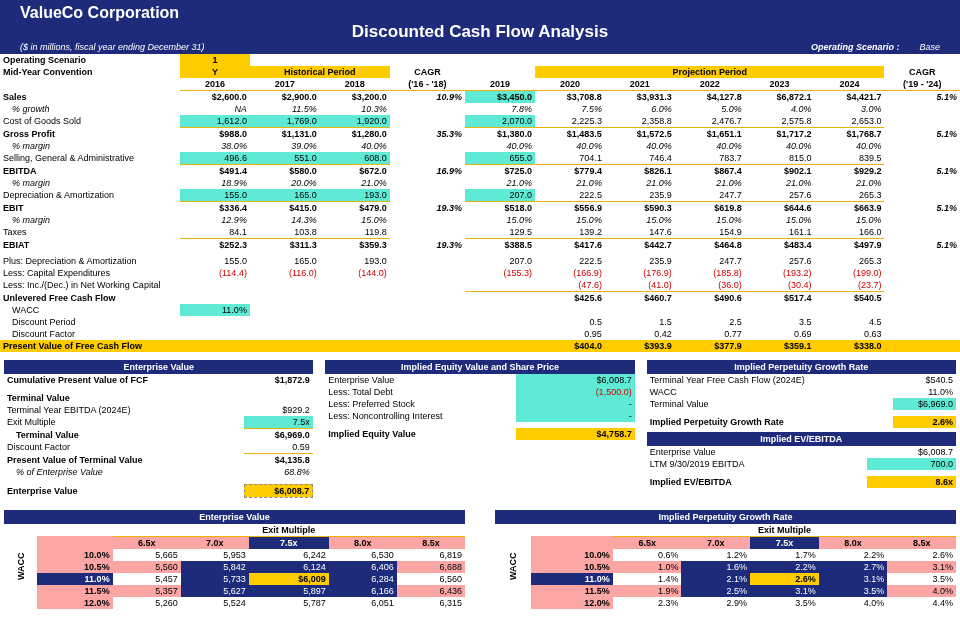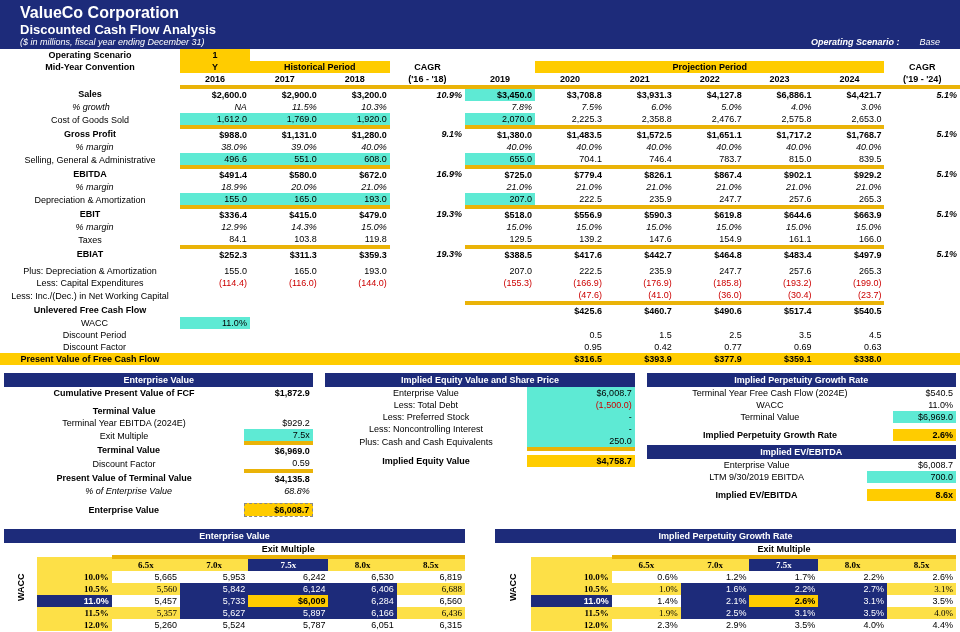--- a/index.html
+++ b/index.html
@@ -1,34 +1,34 @@
 <!DOCTYPE html>
 <html><head>
 <meta charset="utf-8">
 <style>
 *{margin:0;padding:0;box-sizing:border-box;}
 body{font-family:Arial,Helvetica,sans-serif;font-size:9px;color:#000;background:#fff;width:960px;}
 .header{background:#1D2B7A;color:#fff;padding:4px 20px 2px;}
 .header h1{font-size:16px;font-weight:bold;}
-.header h2{font-size:13px;font-weight:bold;color:#fff;}
+.header h2{font-size:17px;font-weight:bold;color:#fff;text-align:center;}
 .header .sub{font-size:9px;font-style:italic;color:#fff;display:flex;justify-content:space-between;align-items:center;}
 table{border-collapse:collapse;width:100%;}
 td,th{padding:1px 3px;white-space:nowrap;font-size:9px;}
 .b{font-weight:bold;}
 .i{font-style:italic;}
 .r{text-align:right;}
 .c{text-align:center;}
-.l{text-align:center;}
+.l{text-align:left;}
 .bg-dark{background:#1D2B7A;color:#fff;}
 .bg-gold{background:#FFCC00;}
 .bg-cream{background:#5eead4;}
 .bg-paleyellow{background:#5eead4;}
-.bg-lightblue{background:#fde047;font-family:Liberation Serif, serif;}
+.bg-lightblue{background:#fca5a5;}
 .neg{color:#C00;padding-left:36px;}
-.bb{border-bottom:4px solid #eab308;}
+.bb{border-bottom:1px solid #eab308;}
 .dashed-box{border:1px dashed #888;}
 .section-title{background:#1D2B7A;color:#fff;font-weight:bold;text-align:center;padding:2px;}
 .vert{writing-mode:vertical-rl;transform:rotate(180deg);font-weight:bold;text-align:center;padding:2px;}
 .col-label{width:180px;}
 </style>
 </head>
 <body>
 
 <div class="header">
   <h1>ValueCo Corporation</h1>
@@ -73,26 +73,26 @@
 <tr class="b">
   <td class="l col-label">Sales</td>
   <td class="r">$2,600.0</td>
   <td class="r">$2,900.0</td>
   <td class="r">$3,200.0</td>
   <td class="r i">10.9%</td>
   <td class="r bg-cream">$3,450.0</td>
   <td class="r">$3,708.8</td>
   <td class="r">$3,931.3</td>
   <td class="r">$4,127.8</td>
-  <td class="r">$6,886.1</td>
+  <td class="r">$6,872.1</td>
   <td class="r">$4,421.7</td>
   <td class="r i">5.1%</td>
 </tr>
 <tr class="i">
-  <td class="l" style="padding-left:5px">% growth</td>
+  <td class="l" style="padding-left:12px">% growth</td>
   <td class="r">NA</td>
   <td class="r">11.5%</td>
   <td class="r">10.3%</td>
         <td></td>
   <td class="r">7.8%</td>
   <td class="r">7.5%</td>
   <td class="r">6.0%</td>
   <td class="r">5.0%</td>
   <td class="r">4.0%</td>
   <td class="r">3.0%</td>
@@ -110,21 +110,21 @@
   <td class="r bb">2,476.7</td>
   <td class="r bb">2,575.8</td>
   <td class="r bb">2,653.0</td>
         <td></td>
 </tr>
 <tr class="b">
   <td class="l">Gross Profit</td>
   <td class="r">$988.0</td>
   <td class="r">$1,131.0</td>
   <td class="r">$1,280.0</td>
-  <td class="r i">9.1%</td>
+  <td class="r i">35.3%</td>
   <td class="r">$1,380.0</td>
   <td class="r">$1,483.5</td>
   <td class="r">$1,572.5</td>
   <td class="r">$1,651.1</td>
   <td class="r">$1,717.2</td>
   <td class="r">$1,768.7</td>
   <td class="r i">5.1%</td>
 </tr>
 <tr class="i">
   <td class="l" style="padding-left:12px">% margin</td>
@@ -344,21 +344,21 @@
   <td class="r">0.63</td>
         <td></td>
 </tr>
 <tr class="b bg-gold">
   <td class="l">Present Value of Free Cash Flow</td>
   <td></td>
         <td></td>
         <td></td>
         <td></td>
         <td></td>
-  <td class="r">$316.5</td>
+  <td class="r">$404.0</td>
   <td class="r">$393.9</td>
   <td class="r">$377.9</td>
   <td class="r">$359.1</td>
   <td class="r">$338.0</td>
         <td></td>
 </tr>
 </tbody>
   </table>
 
 <div style="display:flex;gap:12px;margin-top:8px;padding:0 4px;">
@@ -425,24 +425,20 @@
             <td class="l">Less: Total Debt</td>
             <td class="r bg-paleyellow neg">(1,500.0)</td>
           </tr>
     <tr>
             <td class="l">Less: Preferred Stock</td>
             <td class="r bg-paleyellow">-</td>
           </tr>
     <tr>
             <td class="l">Less: Noncontrolling Interest</td>
             <td class="r bg-paleyellow">-</td>
-          </tr>
-    <tr>
-            <td class="l">Plus: Cash and Cash Equivalents</td>
-            <td class="r bg-paleyellow bb">250.0</td>
           </tr>
     <tr>
             <td colspan="2" style="height:6px"></td>
           </tr>
     <tr class="b">
             <td class="l">Implied Equity Value</td>
             <td class="r bg-gold">$4,758.7</td>
           </tr>
   </tbody>
       </table>

